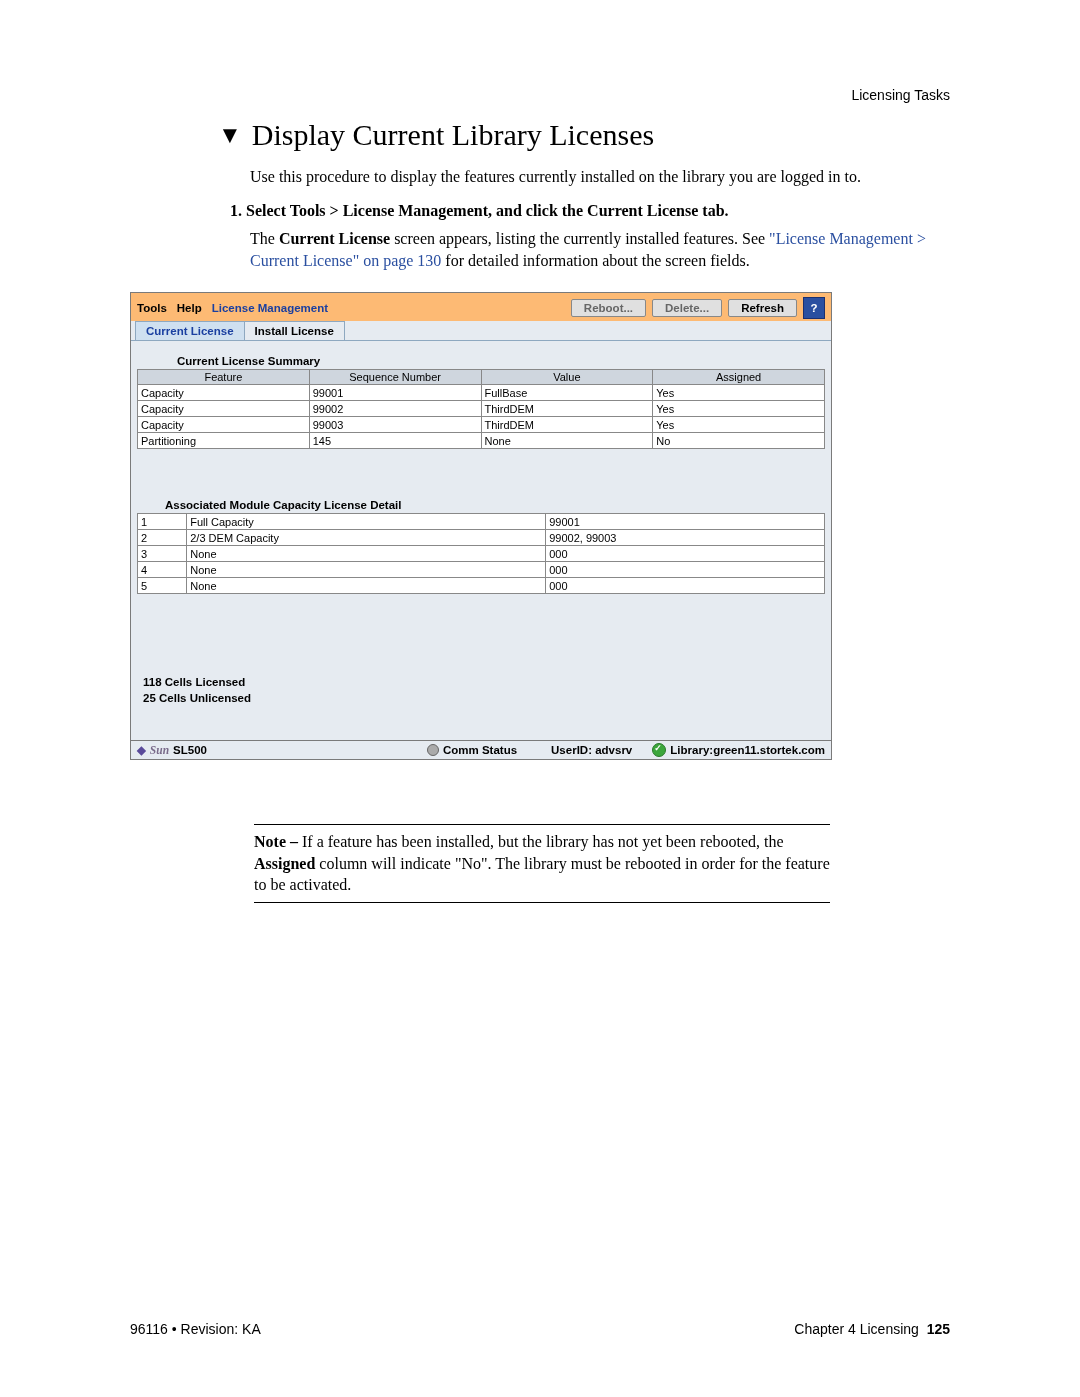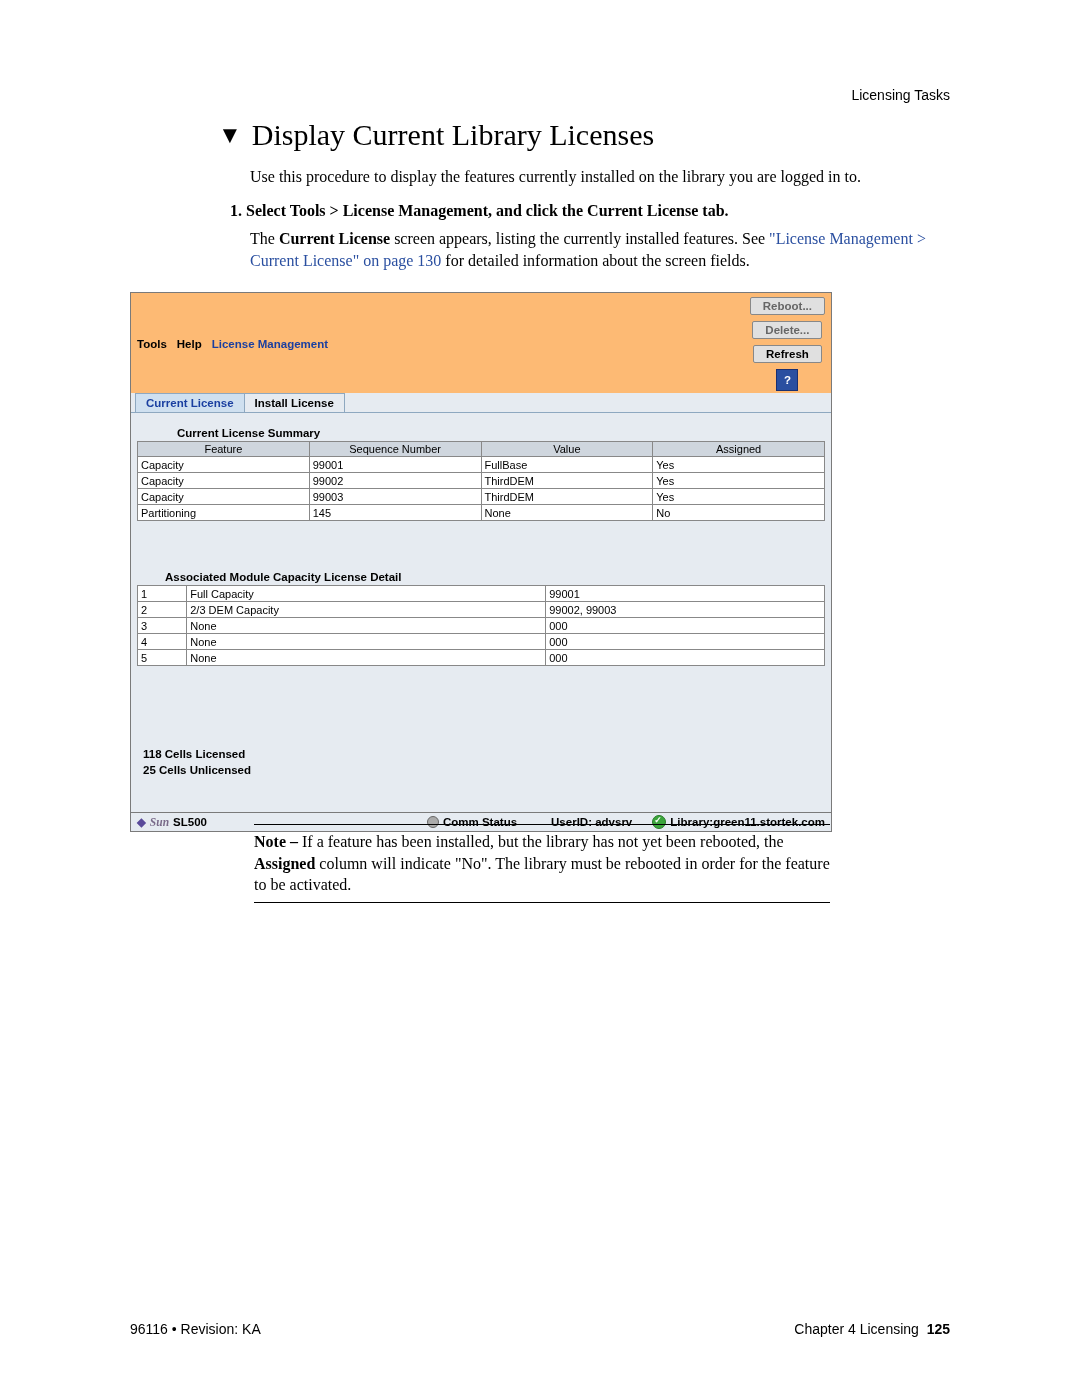--- a/index.html
+++ b/index.html
@@ -74,21 +74,21 @@
     color: #000;
   }
   .menu-bar {
     display: flex;
     align-items: center;
     padding: 4px 6px 2px 6px;
     gap: 10px;
   }
   .menu-bar .left { display:flex; gap:10px; align-items:center; font-weight:bold; }
   .menu-bar .lm { color:#1a3fa0; font-weight:bold; }
-  .menu-bar .right { margin-left:auto; display:flex; gap:6px; align-items:center;flex-direction:column; }
+  .menu-bar .right { margin-left:auto; display:flex; gap:6px; align-items:center; }
   .btn {
     display:inline-block;
     border:1px solid #888;
     background:#e0e0e0;
     padding: 2px 12px;
     font-size:11.5px;
     font-weight:bold;
     color:#666;
     border-radius:2px;
   }

